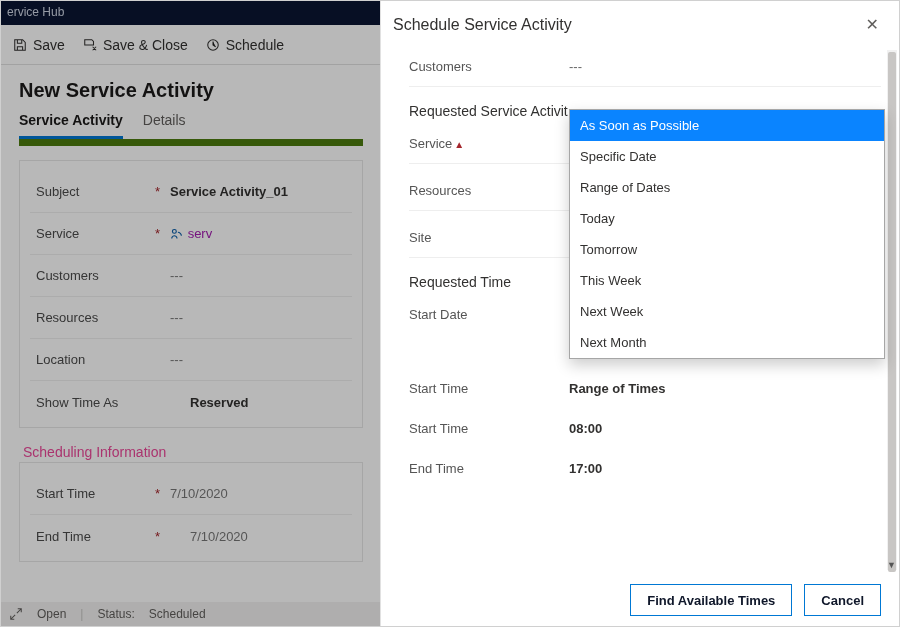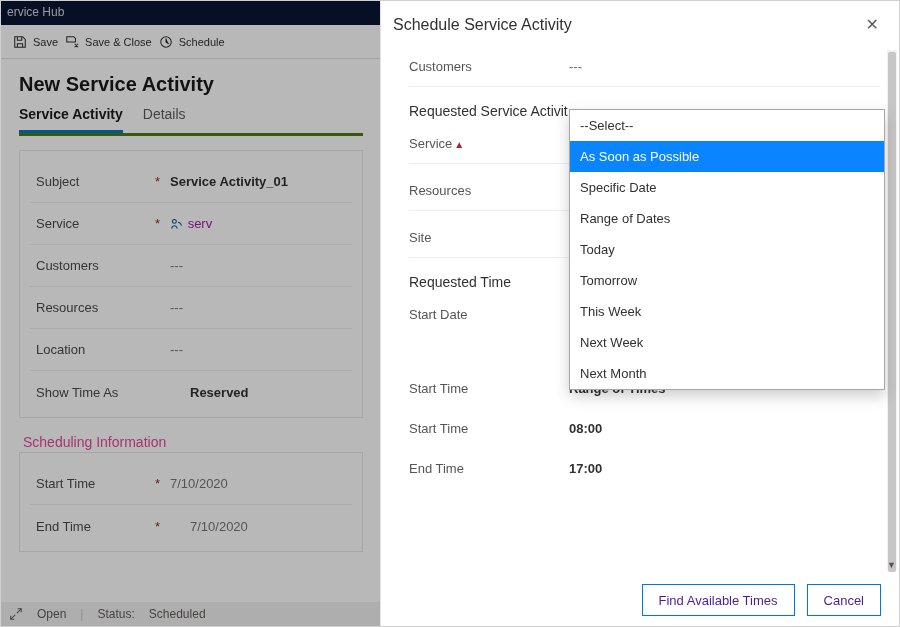--- a/index.html
+++ b/index.html
@@ -2,25 +2,25 @@
 <html><head>
 <meta charset="utf-8">
 <style>
   * { box-sizing: border-box; margin: 0; padding: 0; font-family: "Segoe UI", Arial, sans-serif; }
   html, body { width: 900px; height: 627px; overflow: hidden; background: #fff; }
   .frame { width: 900px; height: 627px; border: 1px solid #d0d0d0; position: relative; background: #fff; }
 
   
   .left-app { position: absolute; left:0; top:0; width: 380px; height: 625px; }
   .topbar { height: 24px; background: #0b1633; color: #cfd6e4; font-size: 12px; padding: 4px 6px; }
-  .cmdbar { height: 34px; background: #fff; display:flex; align-items:center; gap:7px; padding: 0 12px; font-size:11px; color:#323130; border-bottom:1px solid #e1e1e1;}
+  .cmdbar { height: 40px; background: #fff; display:flex; align-items:center; gap:18px; padding: 0 12px; font-size:14px; color:#323130; border-bottom:1px solid #e1e1e1;}
   .cmdbar .cmd { display:flex; align-items:center; gap:6px; cursor:pointer;}
   .left-content { padding: 14px 18px 0 18px; }
   .page-title { font-size: 20px; font-weight: 600; color:#1b1a19; margin-bottom: 10px;}
-  .tabs { display:flex; gap:20px; border-bottom:3px solid #4d7c0f; margin-bottom: 9px;}
+  .tabs { display:flex; gap:20px; border-bottom:7px solid #4d7c0f; margin-bottom: 9px;}
   .tab { padding-bottom:8px; font-size:14px; color:#605e5c; cursor:pointer;}
   .tab.active { color:#1b1a19; font-weight:600; border-bottom:3px solid #0078d4; }
   .form-card { margin-top: 14px; padding: 10px 10px 4px 10px; border:1px solid #e6e6e6;}
   .form-row { display:flex; align-items:center; height:42px; border-bottom:1px solid #efefef; font-size:13px;}
   .form-row:last-child{border-bottom:none;gap:20px;}
   .fr-label { width:140px; color:#4b4b4b; padding-left:6px; position:relative;}
   .req::after{content:"*"; color:#a4262c; position:absolute; right:10px;}
   .fr-val { flex:1; color:#323130; font-weight:600;}
   .fr-val.dim{font-weight:400; color:#777;}
   .serv-link{color:#a21caf; font-weight:400;}
@@ -52,21 +52,21 @@
   .start-date-field { position:relative; flex:1; height:28px; border:1px solid #8a8886; display:flex; align-items:center; padding:0 28px 0 8px; font-size:13px; color:#323130; background:#fff;}
   .start-date-field .chev{ position:absolute; right:2px; top:0; bottom:0; width:22px; display:flex; align-items:center; justify-content:center; color:#444; border-left:1px solid #c8c6c4; font-size:11px;}
 
   
   .dropdown { position:absolute; left:188px; top:63px; width:316px; background:#fff; border:1px solid #a6a6a6; box-shadow:0 6px 14px rgba(0,0,0,0.2); z-index:30; font-size:13px;}
   .dropdown .opt { padding:8px 10px; cursor:pointer; color:#323130;}
   .dropdown .opt.highlight{ background:#0a84ff; color:#fff;}
 
   
   .panel-footer{ height:52px; display:flex; justify-content:flex-end; align-items:center; gap:12px; padding:0 18px; }
-  .btn{ border:1px solid #0078d4; color:#4c1d95; background:#fff; height:32px; padding:0 16px; font-size:13px; cursor:pointer;}
+  .btn{ border:1px solid #0078d4; color:#0f172a; background:#fff; height:32px; padding:0 16px; font-size:13px; cursor:pointer;font-weight:bold;}
 
   .icon-svg{width:14px;height:14px;display:inline-block;vertical-align:middle;}
 </style>
 </head>
 <body>
 <div class="frame">
 
 <div class="left-app">
   <div class="topbar">
     <span>ervice Hub</span>
@@ -222,21 +222,20 @@
       <div class="p-label">Start Time</div>
       <div class="p-val">08:00</div>
     </div>
 
     <div class="p-row sub">
       <div class="p-label">End Time</div>
       <div class="p-val">17:00</div>
     </div>
 
     <div class="dropdown" id="dropdown">
-          <div class="opt">--Select--</div>
           <div class="opt highlight">As Soon as Possible</div>
           <div class="opt">Specific Date</div>
           <div class="opt">Range of Dates</div>
           <div class="opt">Today</div>
           <div class="opt">Tomorrow</div>
           <div class="opt">This Week</div>
           <div class="opt">Next Week</div>
           <div class="opt">Next Month</div>
         </div>
   </div>

